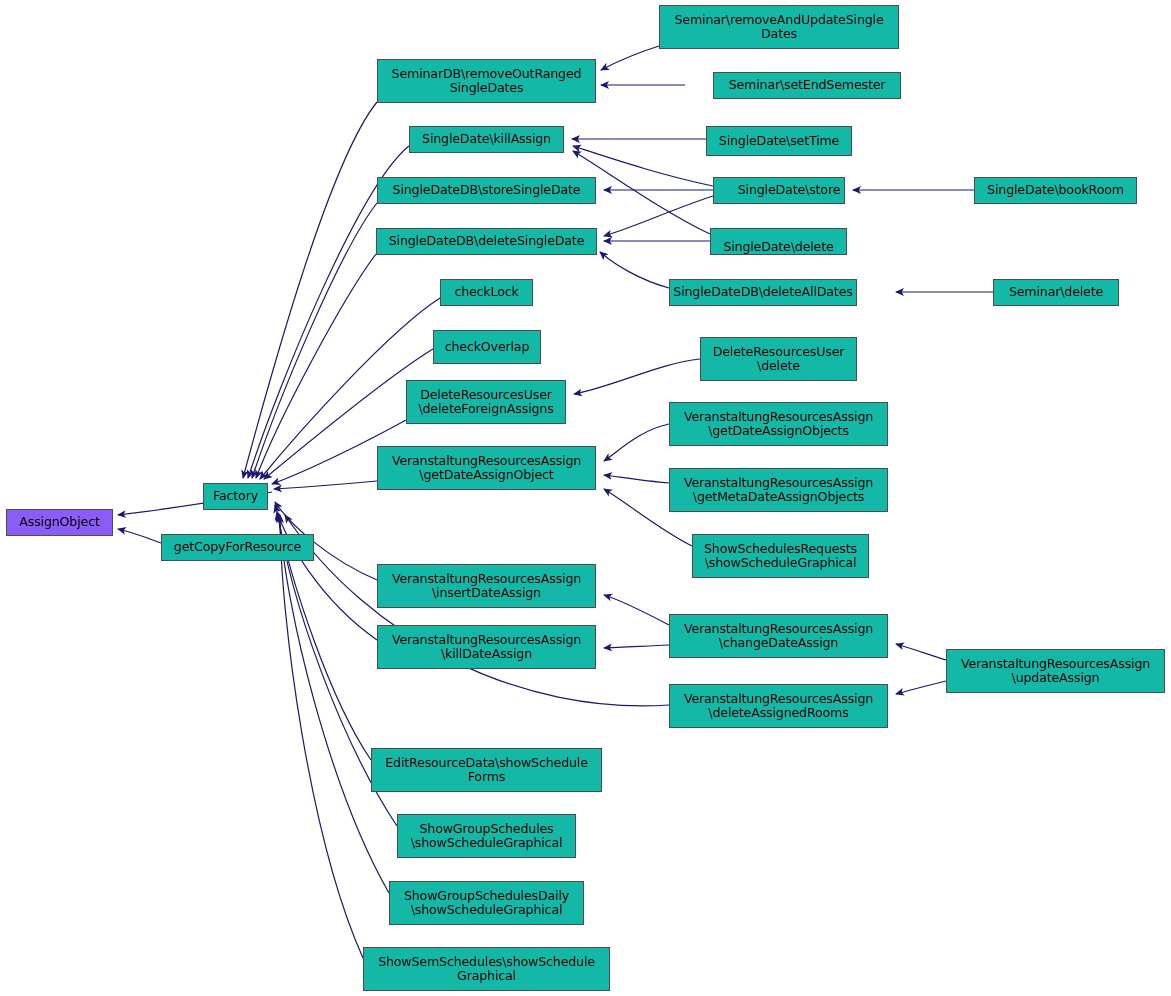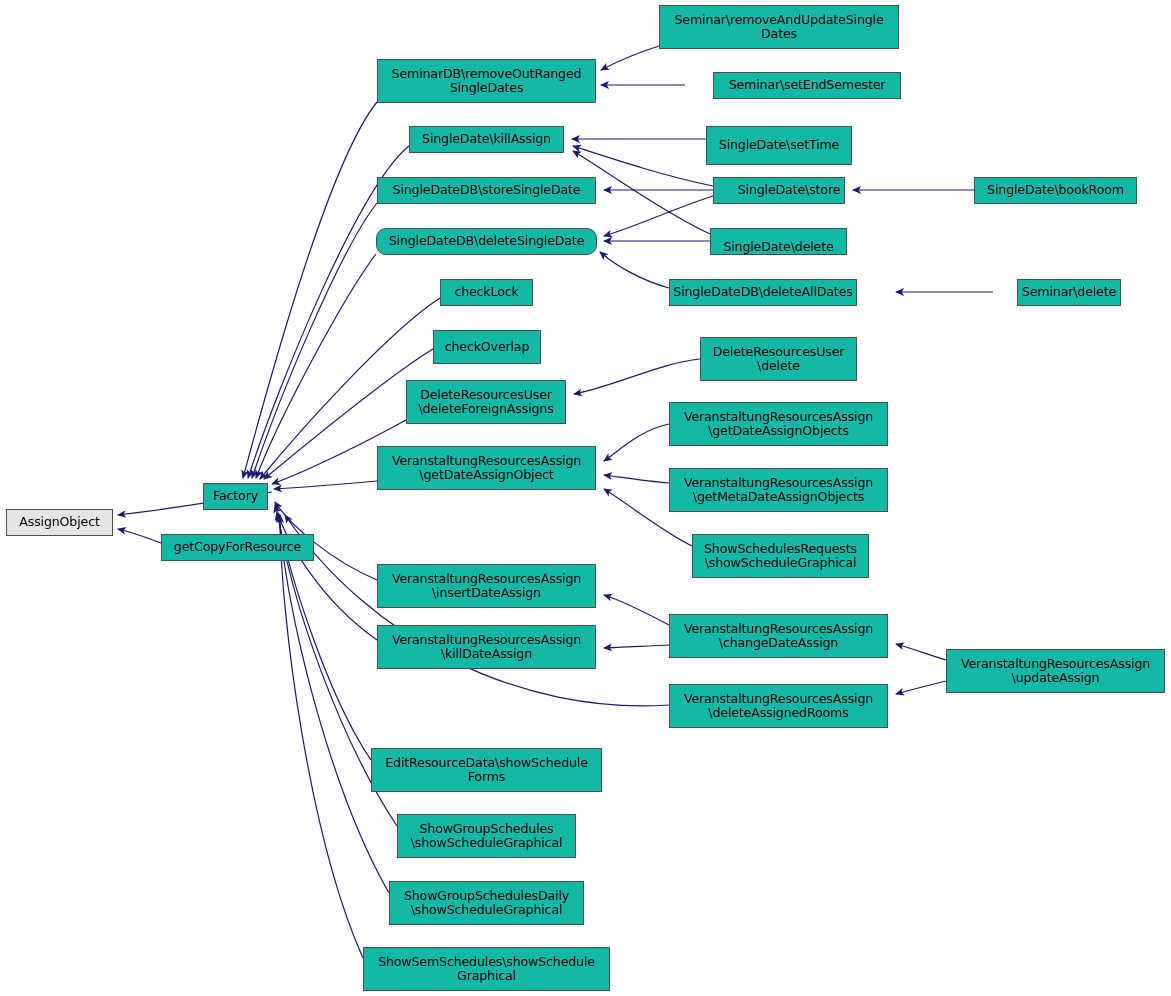--- a/index.html
+++ b/index.html
@@ -3,21 +3,21 @@
 <meta charset="utf-8">
 <style>
   html,body{margin:0;padding:0;background:#ffffff;}
   #canvas{position:relative;width:1171px;height:996px;background:#ffffff;
           font-family:"DejaVu Sans","Liberation Sans",sans-serif;overflow:hidden;}
   svg.edges{position:absolute;left:0;top:0;width:1171px;height:996px;}
   .node{position:absolute;box-sizing:border-box;border:1px solid #4d4d4d;
         background:#14b8a6;display:flex;align-items:center;justify-content:center;
         text-align:center;line-height:1.12;color:#000000;font-size:12.6px;
         letter-spacing:-0.15px;}
-  .node.hl{background:#e5e5e5;border:1px solid #4d4d4d;}
+  .node.hl{background:#8b5cf6;border:1px solid #4d4d4d;}
   .node span{display:block;padding:0 3px;}
 </style>
 </head>
 <body>
 
 <div id="canvas">
   <svg class="edges" viewBox="0 0 1171 996" xmlns="http://www.w3.org/2000/svg">
     <defs>
       <marker id="arrowhead" markerWidth="9" markerHeight="9" refX="8" refY="4.5" orient="auto" markerUnits="userSpaceOnUse">
         <path d="M0,0.6 L9,4.5 L0,8.4 L2.2,4.5 Z" fill="#191970"></path>
@@ -74,21 +74,21 @@
       </div>
       <div class="node" style="left: 377px; top: 59px; width: 219px; height: 44px;">
         <span>SeminarDB\removeOutRanged<br>SingleDates</span>
       </div>
       <div class="node" style="left: 409px; top: 126px; width: 155px; height: 27px;">
         <span>SingleDate\killAssign</span>
       </div>
       <div class="node" style="left: 377px; top: 177px; width: 219px; height: 27px; justify-content: center;">
         <span>SingleDateDB\storeSingleDate</span>
       </div>
-      <div class="node" style="left: 376px; top: 228px; width: 221px; height: 27px; border-radius: 10px;">
+      <div class="node" style="left: 376px; top: 228px; width: 221px; height: 27px;">
         <span>SingleDateDB\deleteSingleDate</span>
       </div>
       <div class="node" style="left: 440px; top: 279px; width: 93px; height: 27px;">
         <span>checkLock</span>
       </div>
       <div class="node" style="left: 433px; top: 330px; width: 108px; height: 34px;">
         <span>checkOverlap</span>
       </div>
       <div class="node" style="left: 406px; top: 380px; width: 160px; height: 44px;">
         <span>DeleteResourcesUser<br>\deleteForeignAssigns</span>
@@ -113,21 +113,21 @@
       </div>
       <div class="node" style="left: 363px; top: 947px; width: 247px; height: 44px;">
         <span>ShowSemSchedules\showSchedule<br>Graphical</span>
       </div>
       <div class="node" style="left: 659px; top: 5px; width: 240px; height: 44px;">
         <span>Seminar\removeAndUpdateSingle<br>Dates</span>
       </div>
       <div class="node" style="left: 685px; top: 72px; width: 188px; height: 27px; margin-left: 28px;">
         <span>Seminar\setEndSemester</span>
       </div>
-      <div class="node" style="left: 706px; top: 126px; width: 146px; height: 39px;">
+      <div class="node" style="left: 706px; top: 126px; width: 146px; height: 30px;">
         <span>SingleDate\setTime</span>
       </div>
       <div class="node" style="left: 713px; top: 177px; width: 132px; height: 27px; padding-left: 20px;">
         <span>SingleDate\store</span>
       </div>
       <div class="node" style="left: 710px; top: 228px; width: 137px; height: 27px; align-items: flex-end;">
         <span>SingleDate\delete</span>
       </div>
       <div class="node" style="left: 669px; top: 279px; width: 188px; height: 27px;">
         <span>SingleDateDB\deleteAllDates</span>
@@ -146,20 +146,20 @@
       </div>
       <div class="node" style="left: 669px; top: 614px; width: 219px; height: 44px;">
         <span>VeranstaltungResourcesAssign<br>\changeDateAssign</span>
       </div>
       <div class="node" style="left: 669px; top: 684px; width: 219px; height: 44px;">
         <span>VeranstaltungResourcesAssign<br>\deleteAssignedRooms</span>
       </div>
       <div class="node" style="left: 974px; top: 177px; width: 163px; height: 27px;">
         <span>SingleDate\bookRoom</span>
       </div>
-      <div class="node" style="left: 1017px; top: 279px; width: 104px; height: 27px;">
+      <div class="node" style="left: 993px; top: 279px; width: 126px; height: 27px;">
         <span>Seminar\delete</span>
       </div>
       <div class="node" style="left: 946px; top: 649px; width: 219px; height: 44px;">
         <span>VeranstaltungResourcesAssign<br>\updateAssign</span>
       </div>
     </div>
 </div>
 
 </body></html>

